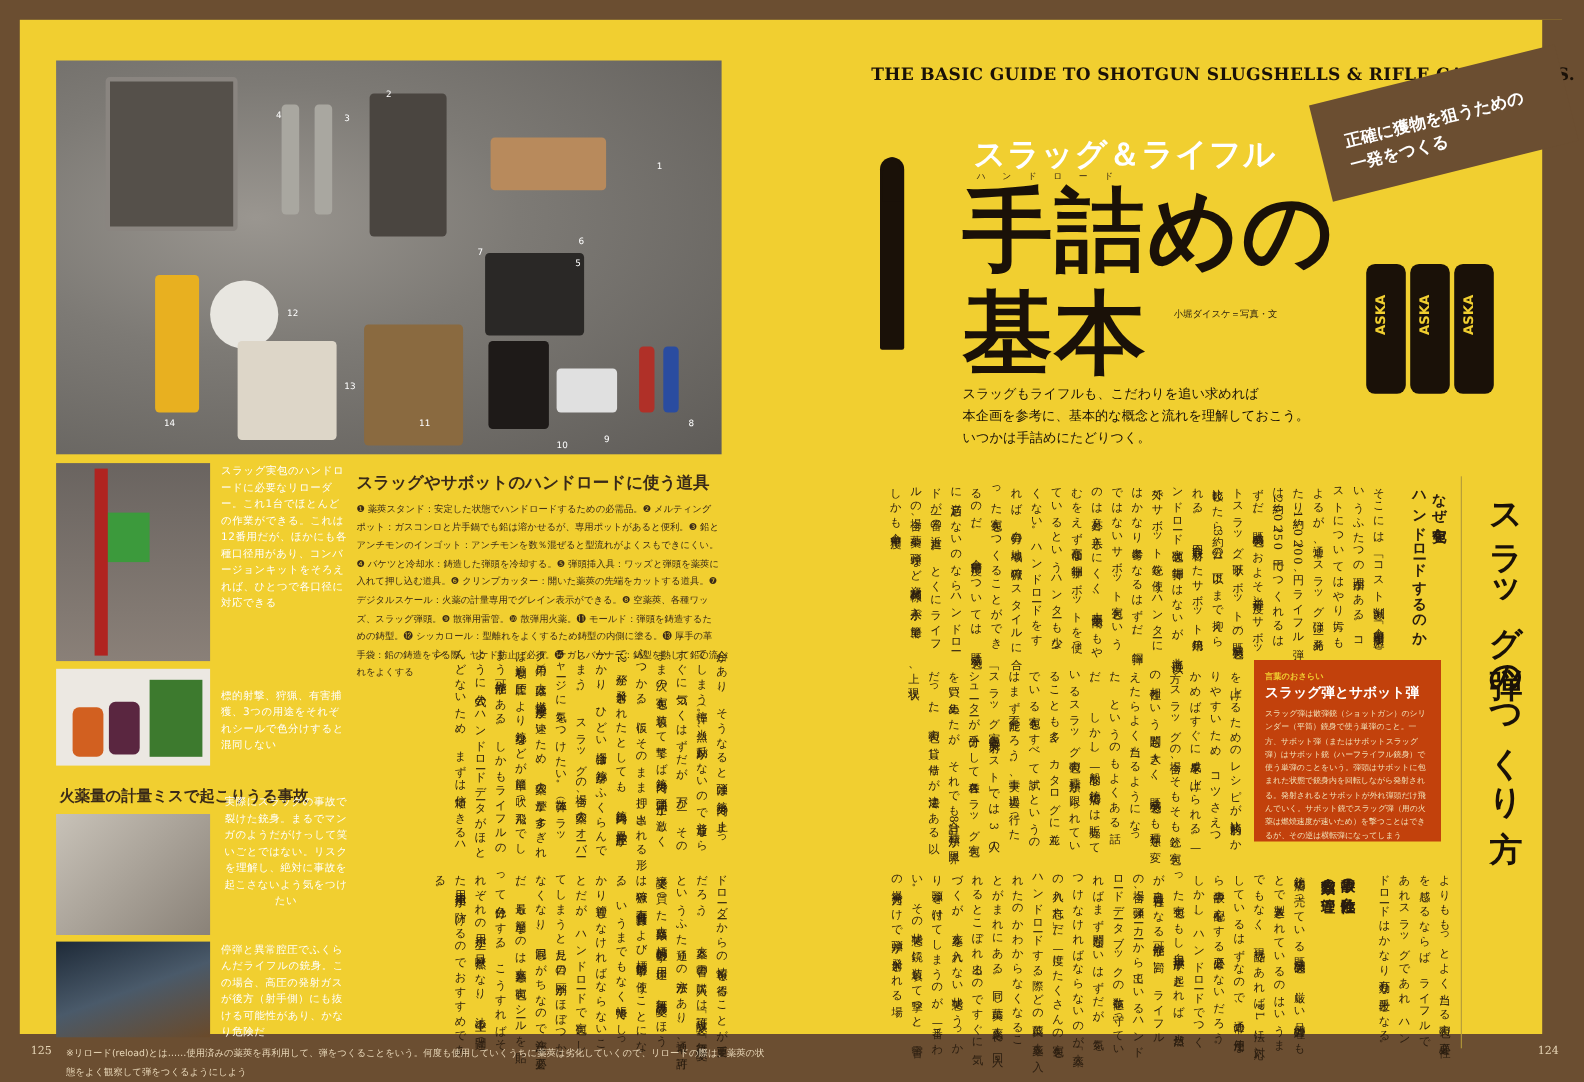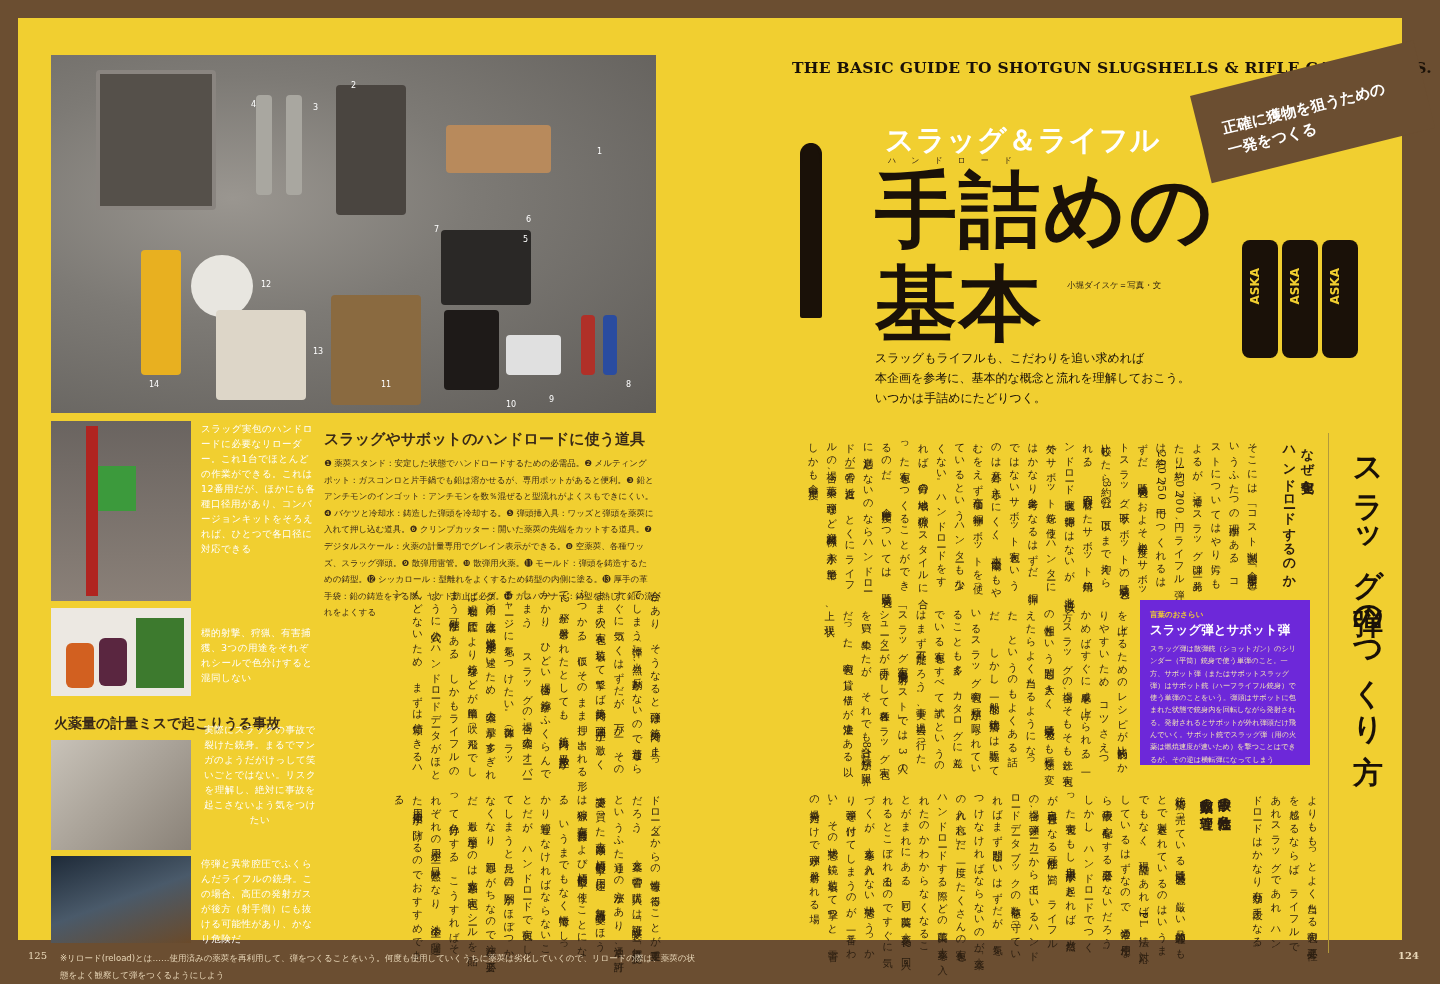--- a/index.html
+++ b/index.html
@@ -40,21 +40,21 @@
   .bullet::before { content: ""; position: absolute; left: 2px; top: 0; width: 18px; height: 40px; background: #1a1108; border-radius: 50% 50% 0 0; }
   .shell { position: absolute; top: 222px; width: 36px; height: 118px; background: #1a1108; border-radius: 8px; }
   .shell span { position: absolute; left: 6px; top: 28px; writing-mode: vertical-rl; transform: rotate(180deg); color: #f1cf30; font-weight: bold; font-size: 12px; }
 
   .section-title { position: absolute; left: 627px; top: 420px; writing-mode: vertical-rl; font-size: 30px; font-weight: bold; color: #1a1108; letter-spacing: 2px; }
   .section-rule { position: absolute; left: 608px; top: 415px; width: 1px; height: 520px; background: #b39a3a; }
   .side-strip { position: absolute; left: 682px; top: 0; width: 18px; height: 922px; background: #6b4e31; }
 
   .vhead { position: absolute; writing-mode: vertical-rl; font-size: 13px; font-weight: bold; color: #2a1d10; line-height: 18px; letter-spacing: 1px; }
 
-  .box { position: absolute; left: 420px; top: 582px; width: 170px; height: 165px; background: #6d28d9; padding: 10px 10px; }
+  .box { position: absolute; left: 420px; top: 582px; width: 170px; height: 165px; background: #c2410c; padding: 10px 10px; }
   .box-kicker { font-size: 7.5px; color: #f1cf30; font-weight: bold; }
   .box-title { font-size: 12.5px; color: #fff; font-weight: bold; margin: 2px 0 4px; }
   .box-body { font-size: 7.2px; line-height: 12.3px; color: #f1e2b8; }
 </style>
 </head>
 <body>
 
 <div class="page page-left">
   <div class="photo-main">
     <div class="obj" style="left:45px;top:15px;width:120px;height:140px;background:#55504a;border:4px solid #8a8580;"></div>
@@ -167,13 +167,13 @@
   </div>
 
   <div class="vcol" style="left:522px;top:770px;height:170px;width:80px;">よりももっとよく当たる実包の必要性を感じるならば、ライフルであれスラッグであれ、ハンドロードはかなり有効な手段となる。</div>
   <div class="vhead" style="left:495px;top:770px;">事故の危険性と</div>
   <div class="vhead" style="left:477px;top:770px;">火薬類の管理</div>
   <div class="vcol" style="left:72px;top:770px;height:170px;width:398px;">銃砲店で売っている既成実包は、厳しい品質管理のもとで製造されているのはいうまでもなく、現行品であればPL法に対応しているはずなので、通常の使用なら事故の心配をする必要はないだろう。　しかし、ハンドロードでつくった実包でもし自損事故が起きれば、当然だが自己責任となる可能性が高い。ライフルの場合、弾頭メーカーから出ているハンドロードデータブックの数値を守っていればまず問題ないはずだが、気をつけなければならないのが「火薬の入れ忘れ」だ。一度にたくさんの実包をハンドロードする際、どの薬莢に火薬を入れたのかわからなくなることがまれにある。同じ薬莢に火薬を2回入れるとこぼれ出るのですぐに気づくが、火薬を入れない状態でうっかり弾頭を付けてしまうのが、一番こわい。その状態で銃に装填して撃つと、雷管の爆発力だけで弾頭が発射される場</div>
 </div>
 
 <div class="pagenum" style="left:28px;top:950px;">125</div>
 <div class="footnote">※リロード(reload)とは……使用済みの薬莢を再利用して、弾をつくることをいう。何度も使用していくうちに薬莢は劣化していくので、リロードの際は、薬莢の状態をよく観察して弾をつくるようにしよう</div>
-<div class="pagenum" style="left:1398px;top:950px;font-weight:bold;">124</div>
+<div class="pagenum" style="left:1398px;top:950px;">124</div>
 
 </body></html>

